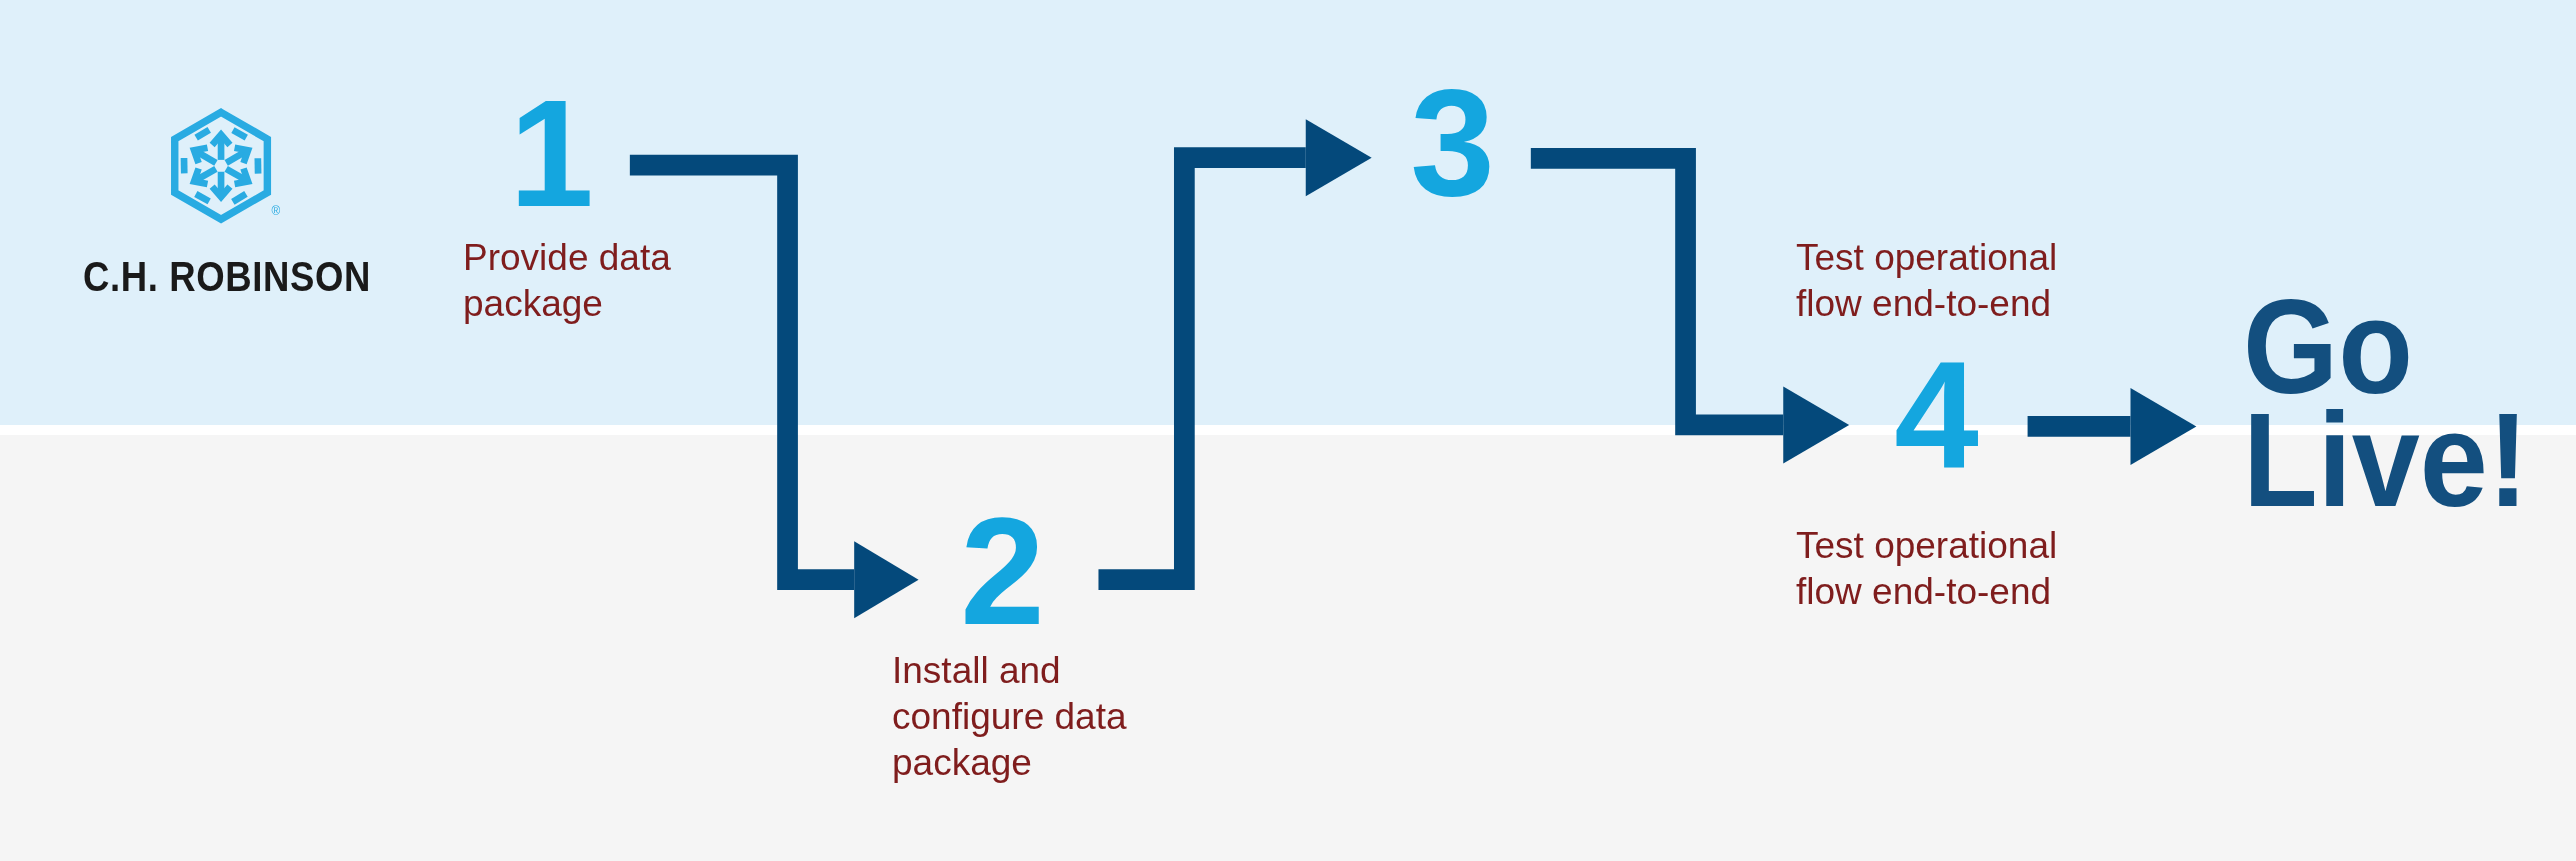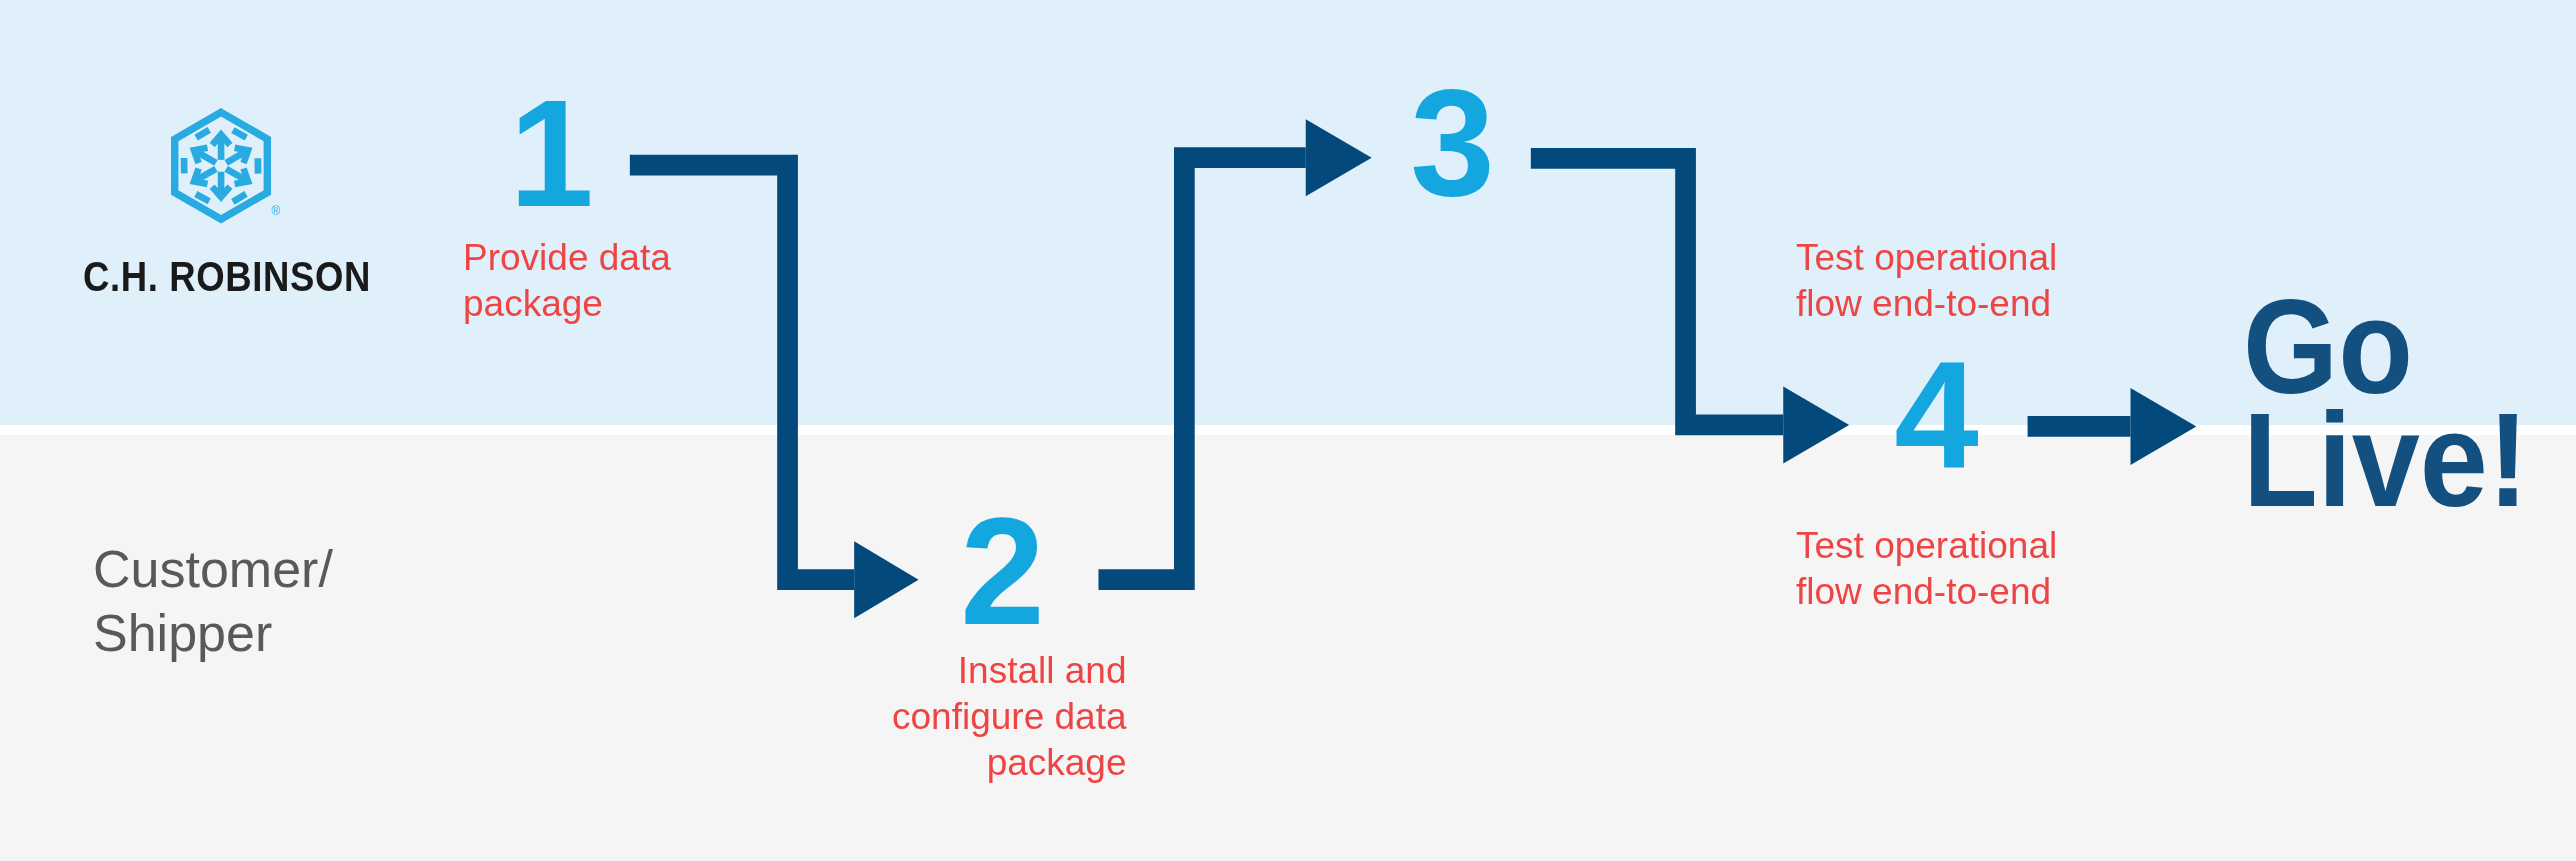--- a/index.html
+++ b/index.html
@@ -30,25 +30,25 @@
   }
   .num{
     position:absolute;z-index:3;width:89px;text-align:center;
     font-size:152px;line-height:1;font-weight:bold;color:var(--number_cyan,#14A6DF);
   }
   .num1{left:507px;top:77px;}
   .num2{left:958px;top:495px;}
   .num3{left:1408px;top:66px;}
   .num4{left:1892px;top:338px;}
   .lbl{
-    position:absolute;z-index:3;font-size:37px;line-height:46px;color:#ef4444;
+    position:absolute;z-index:3;font-size:37px;line-height:46px;color:#7f1d1d;
     white-space:pre-line;
   }
   .lbl1{left:463px;top:235px;}
-  .lbl2{left:892px;top:648px;text-align:right;}
+  .lbl2{left:892px;top:648px;}
   .lbl3{left:1352px;top:235px;}
   .lbl4t{left:1796px;top:235px;}
   .lbl4b{left:1796px;top:523px;}
   .golive{
     position:absolute;left:2243px;top:291px;z-index:3;
     font-size:133px;line-height:113px;font-weight:bold;color:var(--go_live_navy,#134F7F);
     transform:scaleX(0.92);transform-origin:left top;white-space:nowrap;
   }
 </style>
 </head>
@@ -114,22 +114,20 @@
             <path d="M62 58 L74 44 L86 58"></path>
             <line x1="90" y1="38" x2="108" y2="48"></line>
           </g>
         </g>
       </g>
       <text x="142" y="152" font-size="16" fill="#29ABE2" stroke="none">®</text>
     </svg>
     <div class="brand">C.H. ROBINSON</div>
   </div>
 
-  <div class="lane-label">Customer/
-Shipper</div>
 
   <div class="num num1">1</div>
   <div class="lbl lbl1">Provide data
 package</div>
 
   <div class="num num2">2</div>
   <div class="lbl lbl2">Install and
 configure data
 package</div>
 

